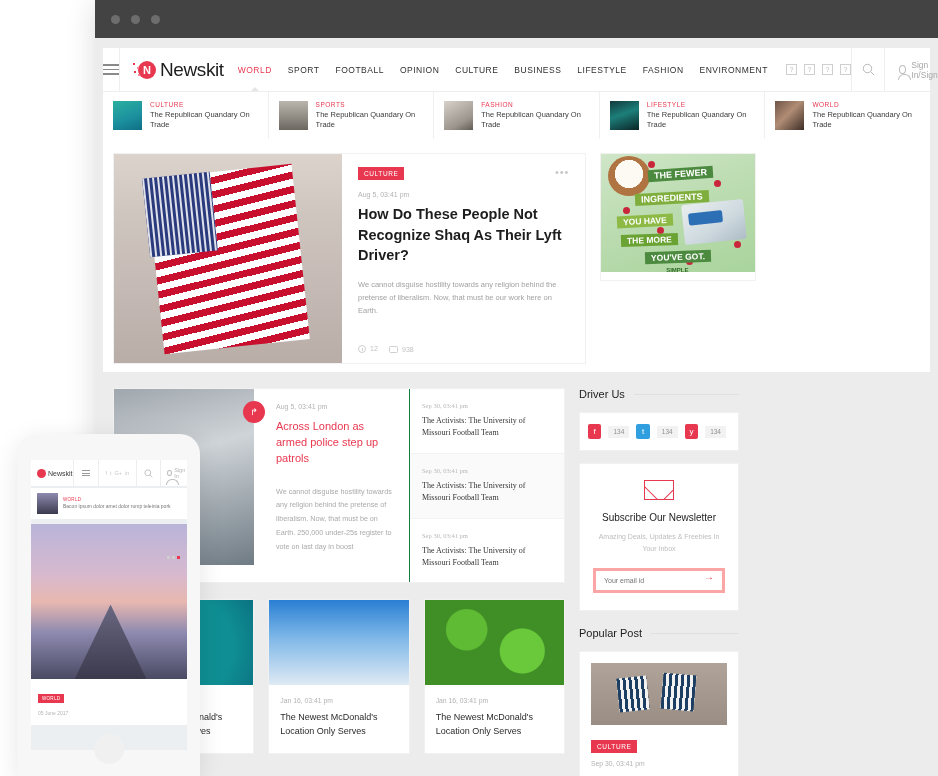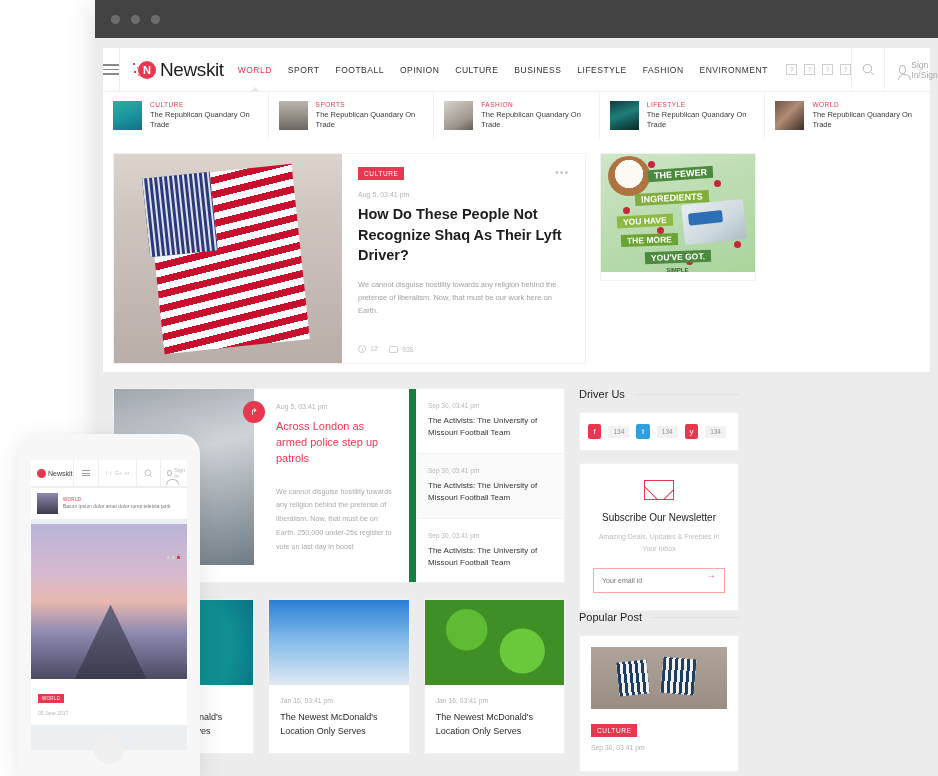--- a/index.html
+++ b/index.html
@@ -193,21 +193,21 @@
   .share-btn {
     position: absolute; right: -11px; top: 12px; width: 22px; height: 22px; border-radius: 50%;
     background: #e8384f; color: #fff; display: flex; align-items: center; justify-content: center;
     font-size: 9px;
   }
   .feature-body { width: 155px; padding: 14px 14px 14px 22px; }
   .feature-date { font-size: 7px; color: #b3b3b3; margin-bottom: 9px; }
   .feature-title { font-size: 11px; line-height: 1.45; color: #e8384f; font-weight: normal; }
   .feature-desc { font-size: 7.2px; line-height: 1.9; color: #aaa; margin-top: 18px; }
 
-  .mini-list { flex: 1; border-left: 7px solid #15803d; }
+  .mini-list { flex: 1; border-left: 1px solid #15803d; font-family: Liberation Serif, serif; }
   .mini-item { padding: 13px 12px; border-bottom: 1px solid #f3f3f3; }
   .mini-item.alt { background: #fafafa; }
   .mini-item:last-child { border-bottom: none; }
   .mini-date { font-size: 6.5px; color: #b8b8b8; margin-bottom: 6px; }
   .mini-title { font-size: 8px; line-height: 1.55; color: #333; }
 
   .tri-grid { display: flex; gap: 14px; margin-top: 16px; }
   .tri-card { flex: 1; background: #fff; border: 1px solid #f1f1f1; }
   .tri-img { width: 100%; height: 85px; background-size: cover; background-position: center; }
   .tri-body { padding: 12px 11px 14px; }
@@ -230,21 +230,21 @@
     width: 30px; height: 20px; border: 1.5px solid #e8384f; margin: 0 auto 12px; position: relative; overflow: hidden;
   }
   .env::after {
     content: ""; position: absolute; left: 2px; top: 1px; width: 22px; height: 22px;
     border-right: 1.5px solid #e8384f; border-bottom: 1.5px solid #e8384f;
     transform: rotate(45deg) translate(-3px,-6px); transform-origin: center;
   }
   .news-title { font-size: 10px; color: #1d1d1d; margin-bottom: 8px; }
   .news-sub { font-size: 7px; line-height: 1.65; color: #bdbdbd; margin-bottom: 14px; }
   .news-input {
-    display: flex; border: 1px solid #fca5a5; height: 25px; padding: 0 8px;
+    display: flex; border: 3px solid #fca5a5; height: 25px; padding: 0 8px;
   }
   .news-input input {
     border: none; outline: none; flex: 1; font-size: 7px; color: #bbb;
     font-family: "Liberation Sans", sans-serif; background: transparent;
   }
   .news-arrow { color: #e8384f; font-size: 10px; }
 
   .pop-card { background: #fff; border: 1px solid #f1f1f1; padding: 11px 11px 14px; }
   .pop-img { width: 100%; height: 62px; background-size: cover; background-position: center; margin-bottom: 10px; }
   .pop-date { font-size: 6.8px; color: #b3b3b3; margin: 7px 0 6px; }
@@ -553,21 +553,21 @@
         <div class="news-box">
           <div class="env"></div>
           <div class="news-title">Subscribe Our Newsletter</div>
           <div class="news-sub">Amazing Deals, Updates &amp; Freebies In Your Inbox</div>
           <div class="news-input">
             <input type="text" placeholder="Your email id" style="">
             <span class="news-arrow">→</span>
           </div>
         </div>
 
-        <div class="section-head" style="margin-top:0">
+        <div class="section-head" style="margin-top:16px">
           <span class="section-title">Popular Post</span>
           <span class="section-rule"></span>
         </div>
 
         <div class="pop-card">
           <div class="pop-img ph-chairs"></div>
           <span class="badge">CULTURE</span>
           <div class="pop-date">Sep 30, 03:41 pm</div>
           
         </div>

